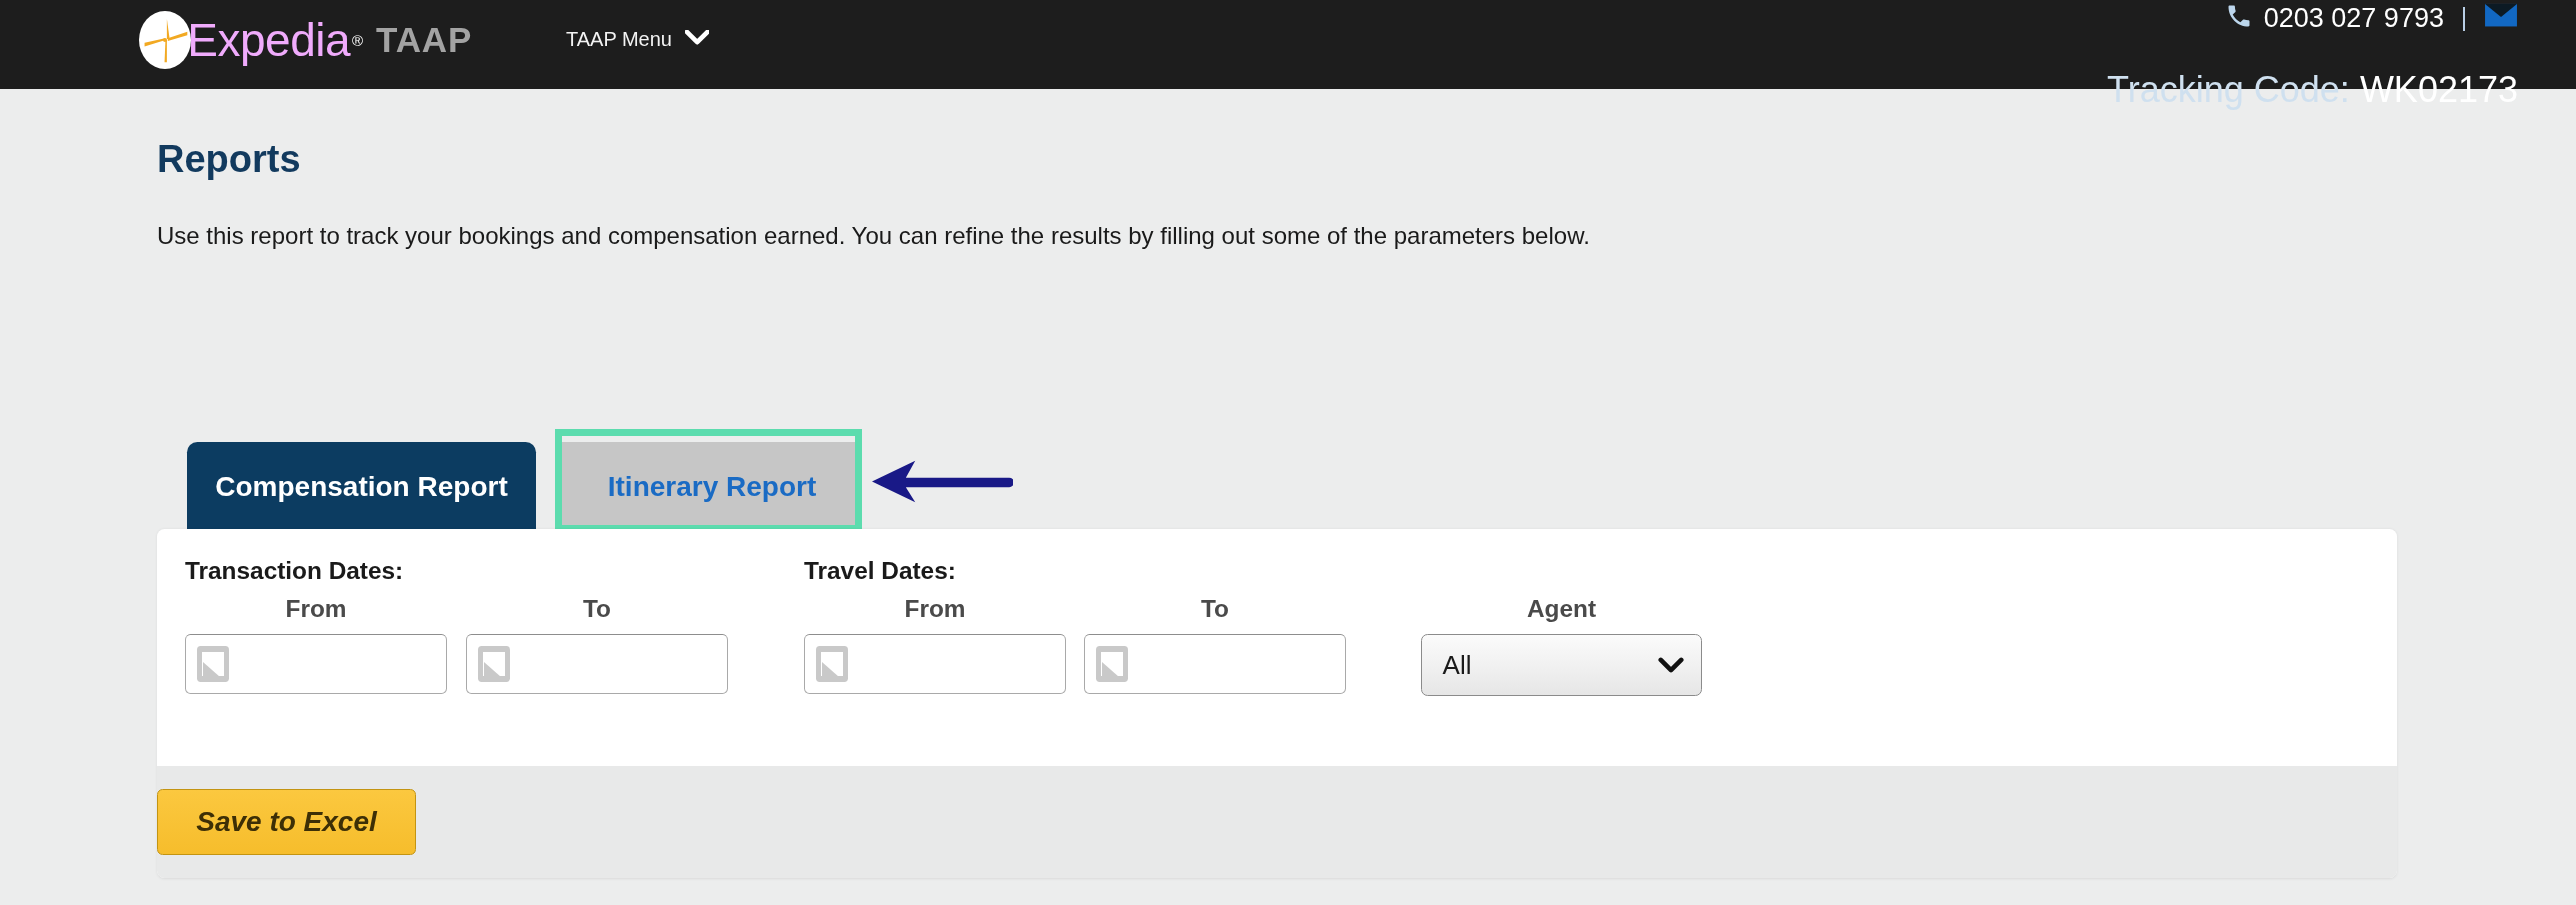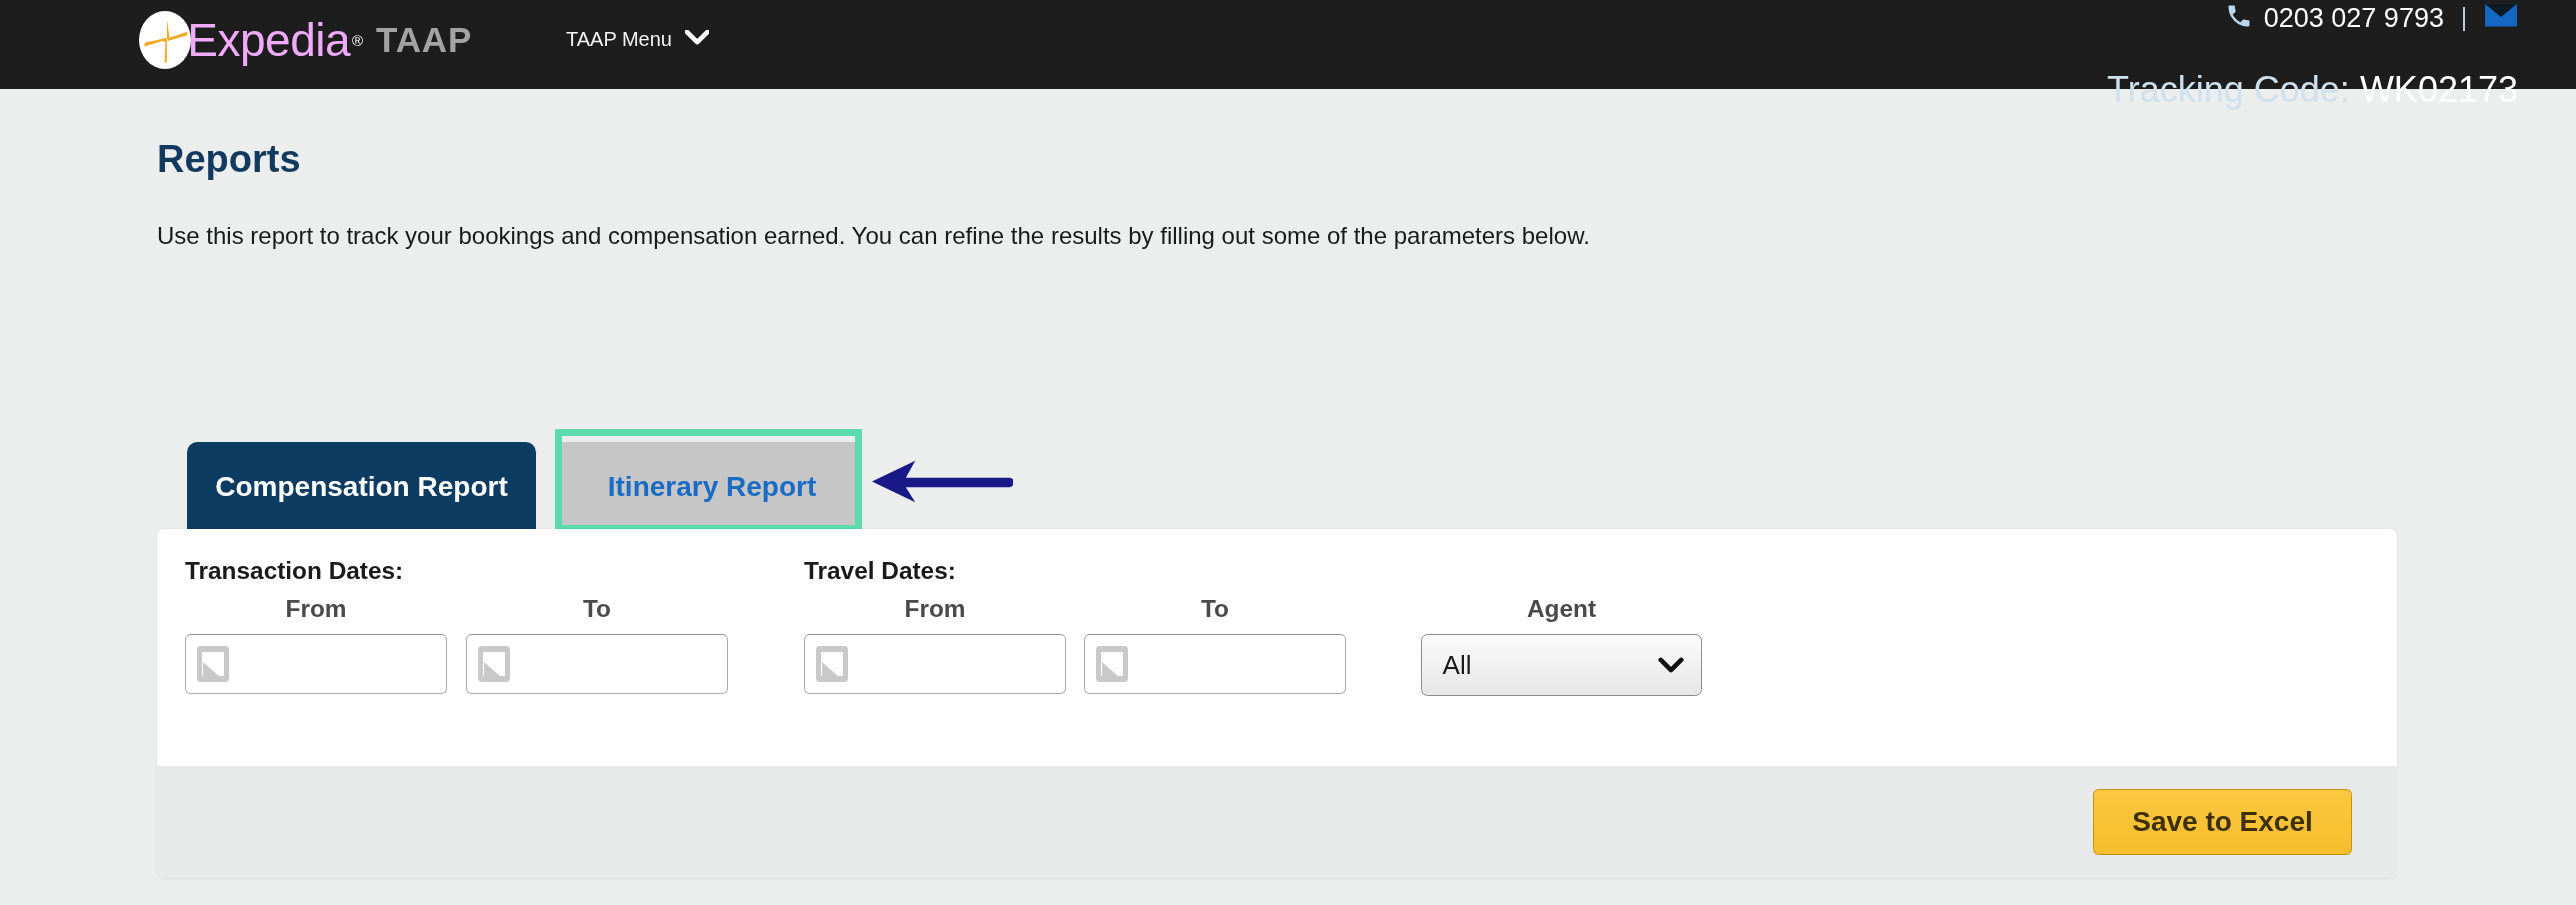--- a/index.html
+++ b/index.html
@@ -189,23 +189,23 @@
     text-align: center;
   }
   .panel-footer {
     position: absolute;
     left: 0; bottom: 0;
     width: 100%; height: 112px;
     background: #e8e9e9;
     border-radius: 0 0 7.5px 7.5px;
     display: flex;
     align-items: center;
-    justify-content: flex-end;
     padding-right: 45px;
     gap: 30px;
+    font-style: italic;
   }
 
   .group-heading {
     position: absolute;
     color: #1a1a1a;
     font-size: 24.4px;
     font-weight: bold;
     top: 28px;
   }
 

